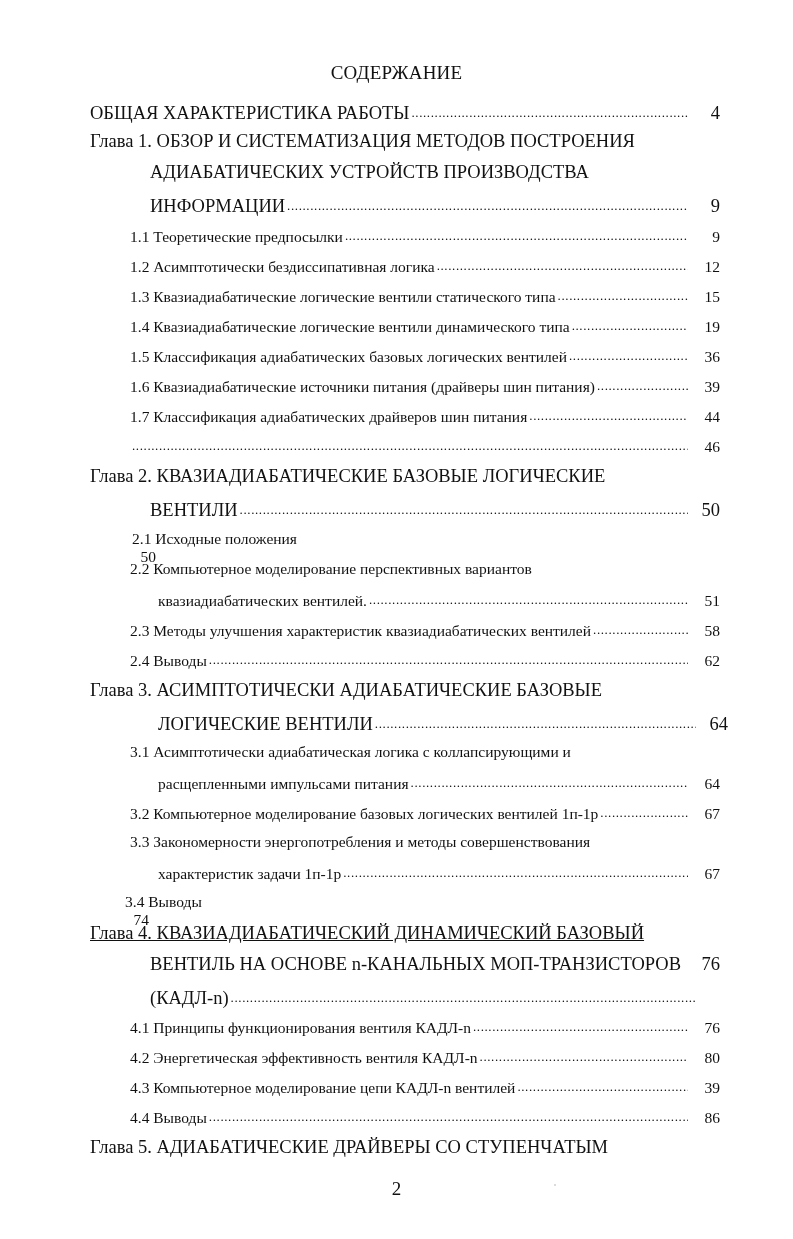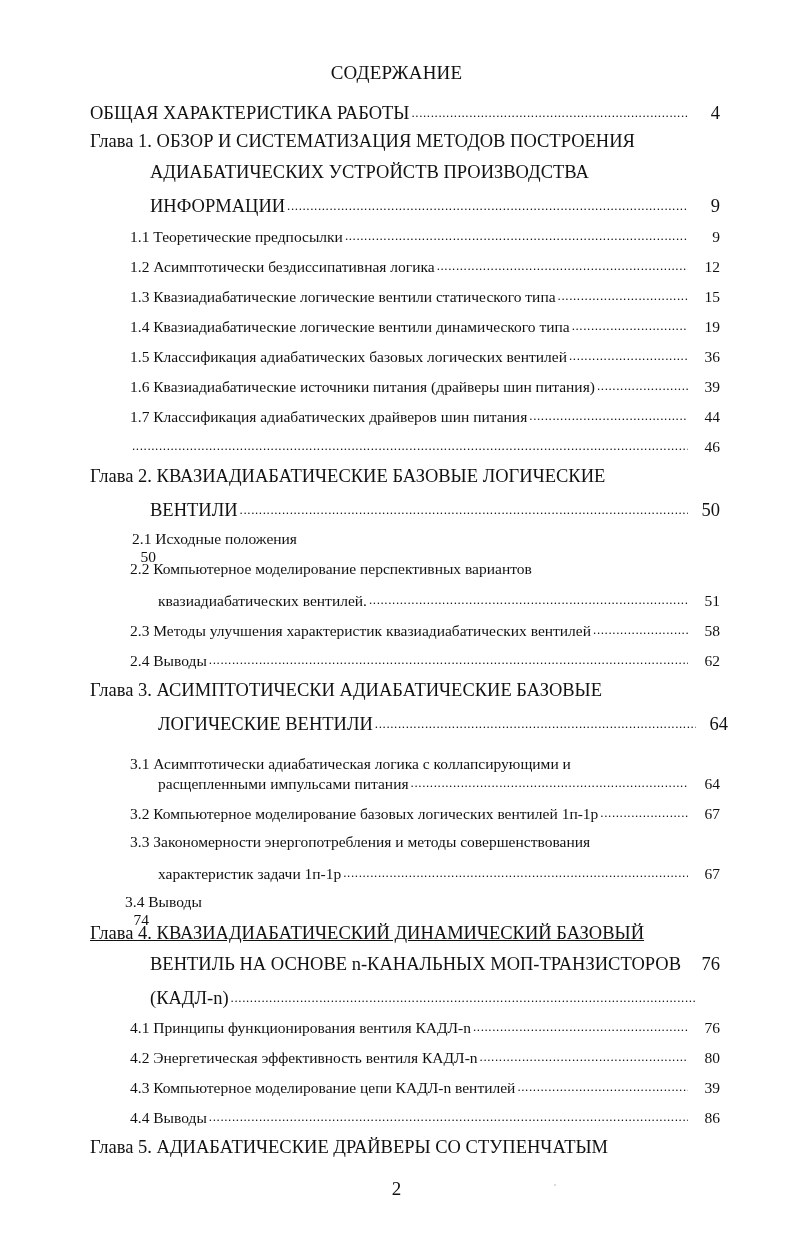--- a/index.html
+++ b/index.html
@@ -193,21 +193,21 @@
 
     <div class="row chap" style="top:580px; left:90px; width:630px;">
       <span class="text">Глава 3. АСИМПТОТИЧЕСКИ АДИАБАТИЧЕСКИЕ БАЗОВЫЕ</span>
     </div>
     <div class="row chap" style="top:611px; left:150px; width:570px;margin-left:8px;">
       <span class="text">ЛОГИЧЕСКИЕ ВЕНТИЛИ</span>
       <span class="leader"></span>
       <span class="page-num">64</span>
     </div>
 
-    <div class="row sub" style="top:643px; left:130px; width:590px;align-items:flex-end;">
+    <div class="row sub" style="top:643px; left:130px; width:590px;">
       <span class="text">3.1 Асимптотически адиабатическая логика с коллапсирующими и</span>
     </div>
     <div class="row sub" style="top:673px; left:158px; width:562px;">
       <span class="text">расщепленными импульсами питания</span>
       <span class="leader"></span>
       <span class="page-num">64</span>
     </div>
     <div class="row sub" style="top:703px; left:130px; width:590px;">
       <span class="text">3.2 Компьютерное моделирование базовых логических вентилей 1п-1р</span>
       <span class="leader"></span>

